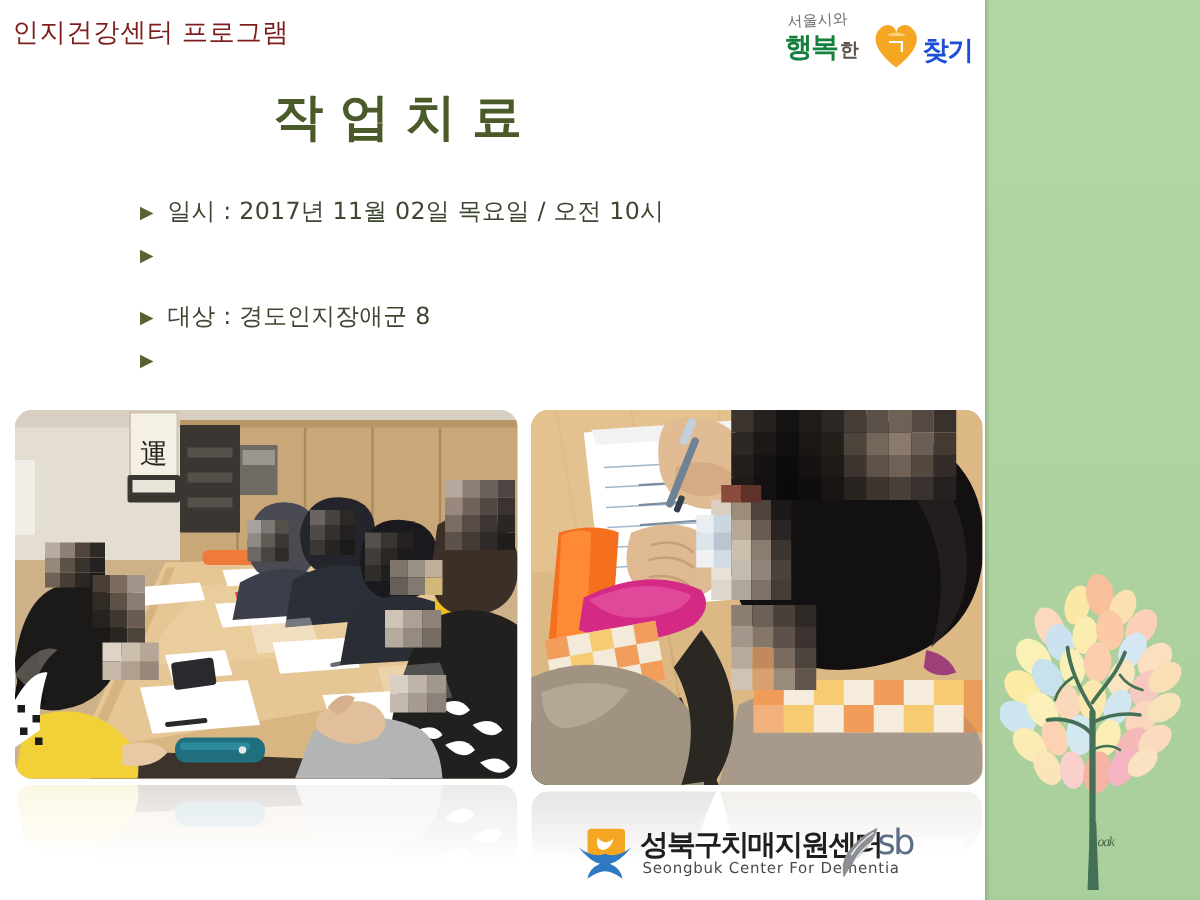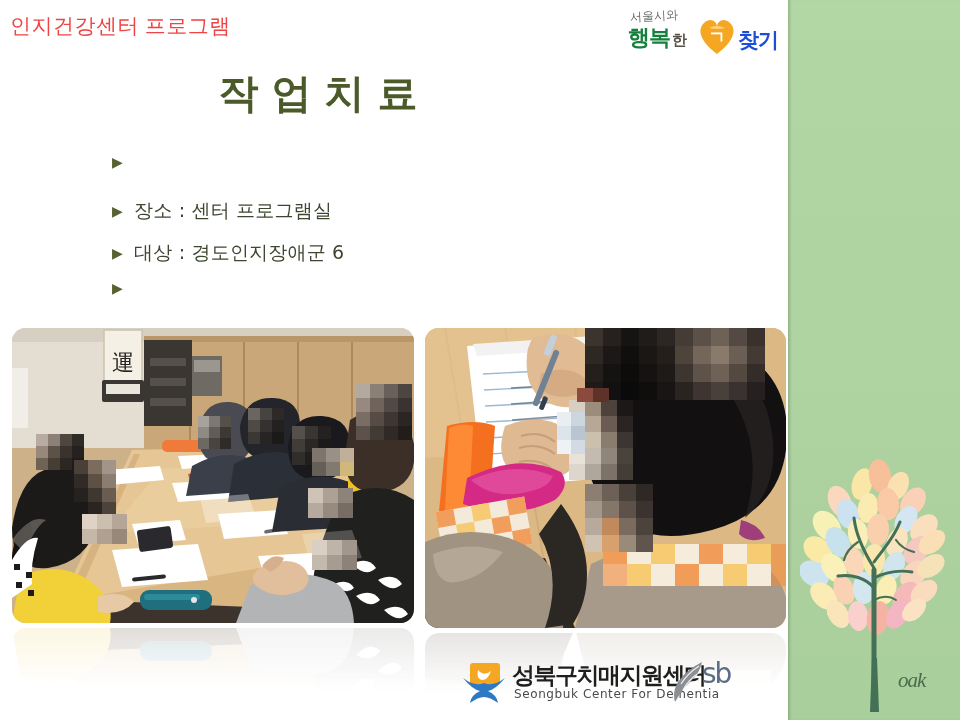--- a/index.html
+++ b/index.html
@@ -45,37 +45,36 @@
     top: 450px;
     width: 152px;
     height: 262px;
   }
   .tree-wrap svg { display: block; width: 100%; height: 100%; }
   .oak-mark {
     position: absolute;
     left: 78px;
     top: 218px;
     font-family: "Liberation Serif", "DejaVu Serif", serif;
-    font-size: 21px;
+    font-size: 11px;
     font-style: italic;
     color: #4c6b4a;
     letter-spacing: -1px;
-    margin-left: 20px;
   }
 
   
   .kicker {
     position: absolute;
     left: 10px;
     top: 12px;
     font-size: 21px;
-    color: #ef4444;
+    color: #7f1d1d;
     letter-spacing: 0.5px;
     white-space: nowrap;
-    font-family: Liberation Serif, serif;
+    font-family: Liberation Sans, sans-serif;
   }
 
   
   .seoul-logo {
     position: absolute;
     left: 628px;
     top: 8px;
     width: 160px;
     height: 52px;
   }
@@ -325,28 +324,28 @@
       <text x="21" y="27" font-family="DejaVu Sans, sans-serif" font-size="17" font-weight="bold" fill="#ffffff" text-anchor="middle">ㄱ</text>
     </svg>
     <span class="sl-find">찾기</span>
   </div>
 
   <div class="main-title">작업치료</div>
 
   <div class="bullets">
     <div class="bullet-row">
       <span class="bullet-mark">▶</span>
+      <span class="bullet-text">일시 : 2017년 11월 02일 목요일 / 오전 10시</span>
     </div>
     <div class="bullet-row">
       <span class="bullet-mark">▶</span>
-      <span class="bullet-text">장소 : 센터 프로그램실</span>
     </div>
     <div class="bullet-row">
       <span class="bullet-mark">▶</span>
-      <span class="bullet-text">대상 : 경도인지장애군 6</span>
+      <span class="bullet-text">대상 : 경도인지장애군 8</span>
     </div>
     <div class="bullet-row">
       <span class="bullet-mark">▶</span>
     </div>
   </div>
 
   <div class="photo photo-1">
     <svg class="scene" viewBox="0 0 402 295" preserveAspectRatio="none" xmlns="http://www.w3.org/2000/svg" aria-hidden="true">
 
       <rect x="0" y="0" width="402" height="120" fill="#e4ded2"></rect>

